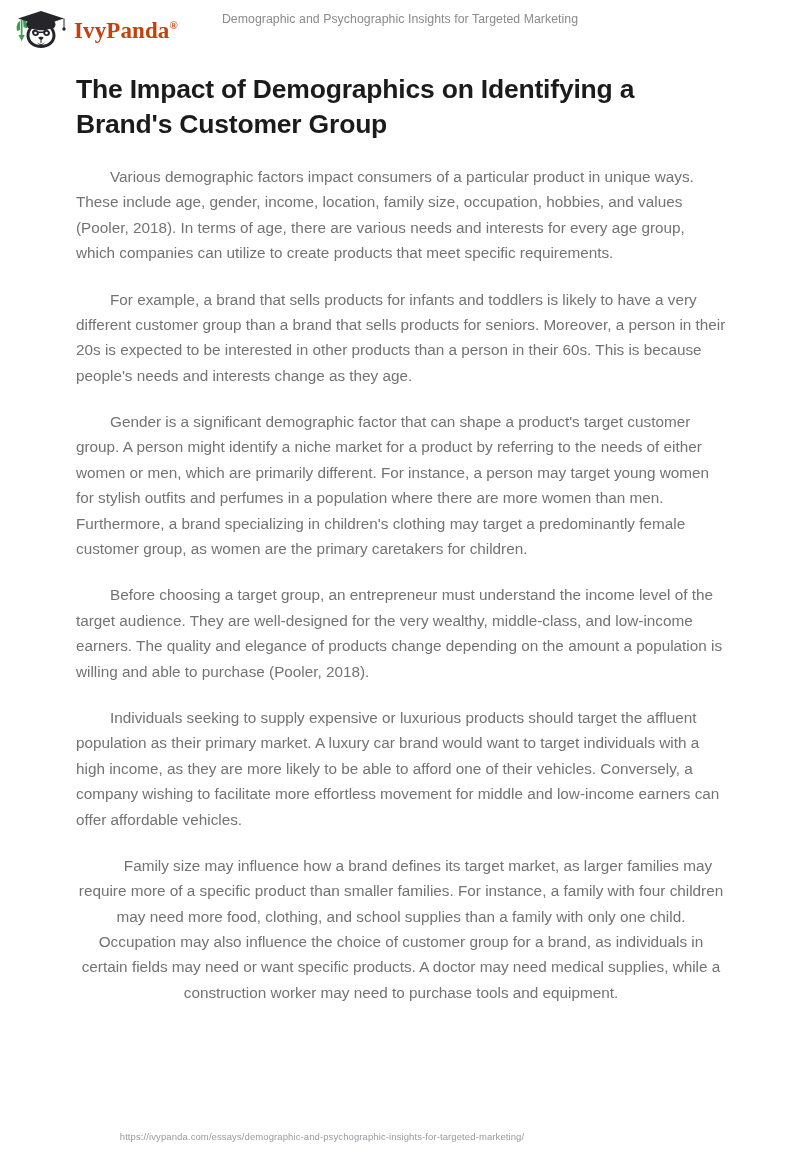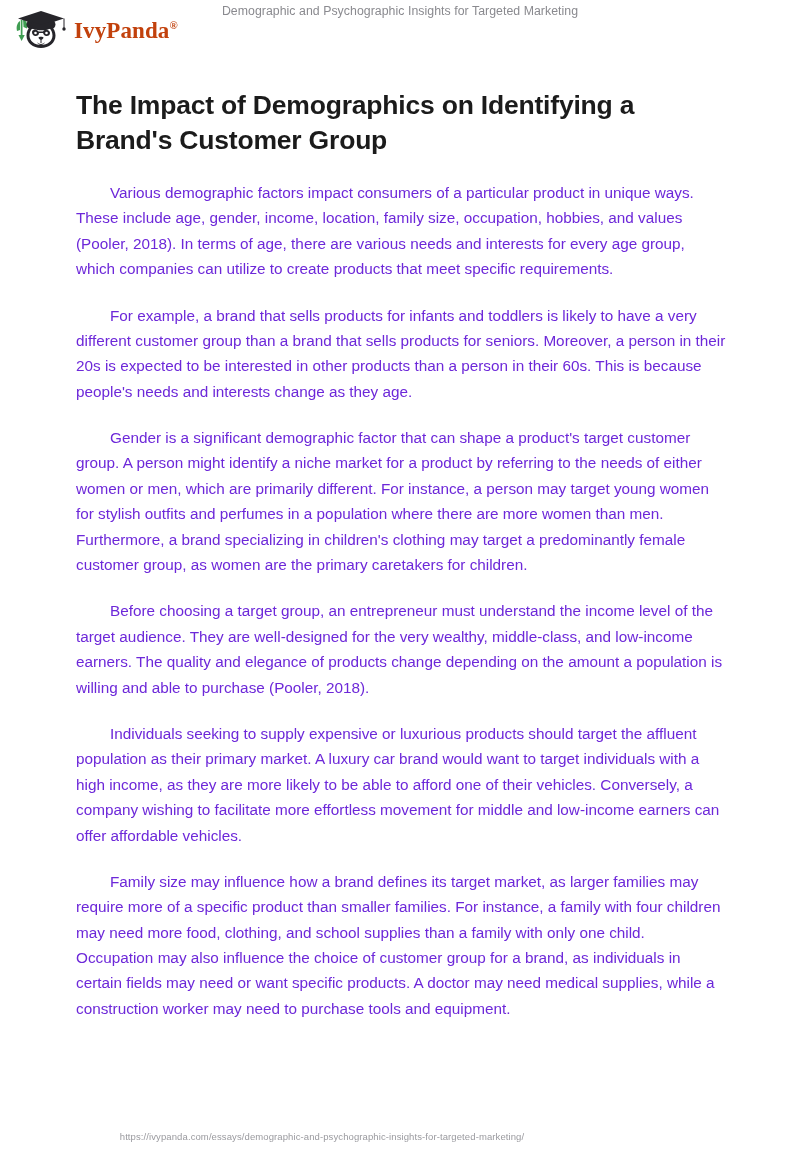--- a/index.html
+++ b/index.html
@@ -52,53 +52,53 @@
   }
   .brand-name .reg {
     font-size: 11px;
     vertical-align: super;
     line-height: 1;
   }
   .header-title {
     position: absolute;
     left: 0;
     right: 0;
-    top: 4px;
+    top: 12px;
     text-align: center;
     font-size: 12.3px;
     color: #8a8a8f;
     font-family: "Liberation Sans", sans-serif;
     letter-spacing: 0.05px;
     white-space: nowrap;
   }
 
   
   .article {
     position: absolute;
     left: 76px;
     top: 72px;
     width: 650px;
   }
   .article-title {
-    margin: 16px 0 22px 0;
+    margin: 0 0 22px 0;
     font-size: 26.5px;
     line-height: 1.32;
     font-weight: bold;
     color: #1b1b1b;
     letter-spacing: -0.2px;
   }
   .article p {
     margin: 0 0 21px 0;
     font-size: 15.3px;
     line-height: 1.66;
-    color: #6d28d9;
+    color: #737373;
     text-indent: 34px;
     text-align: left;
   }
-  .article p:last-child { margin-bottom: 12px; }
+  .article p:last-child { margin-bottom: 12px; text-align: center; }
 
   
   .page-footer {
     position: absolute;
     left: 0;
     bottom: 16px;
     width: 644px;
     text-align: center;
   }
   .footer-url {

